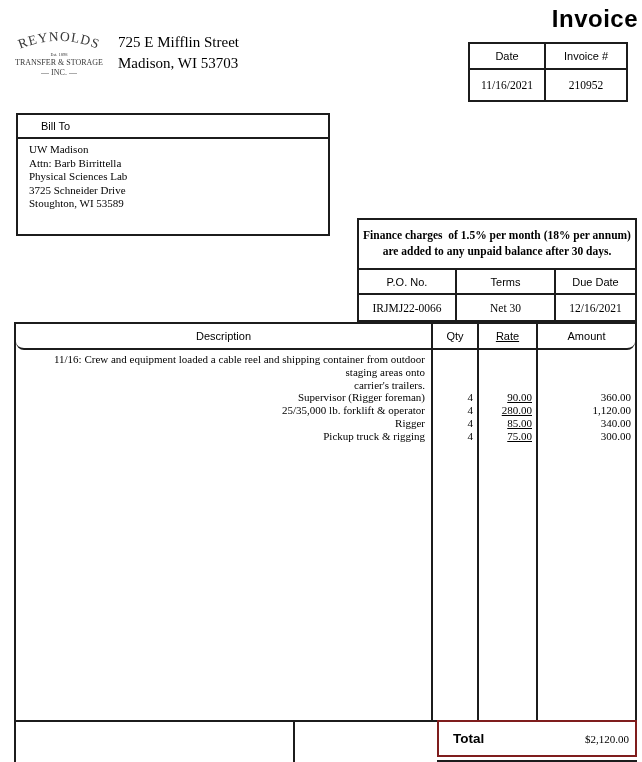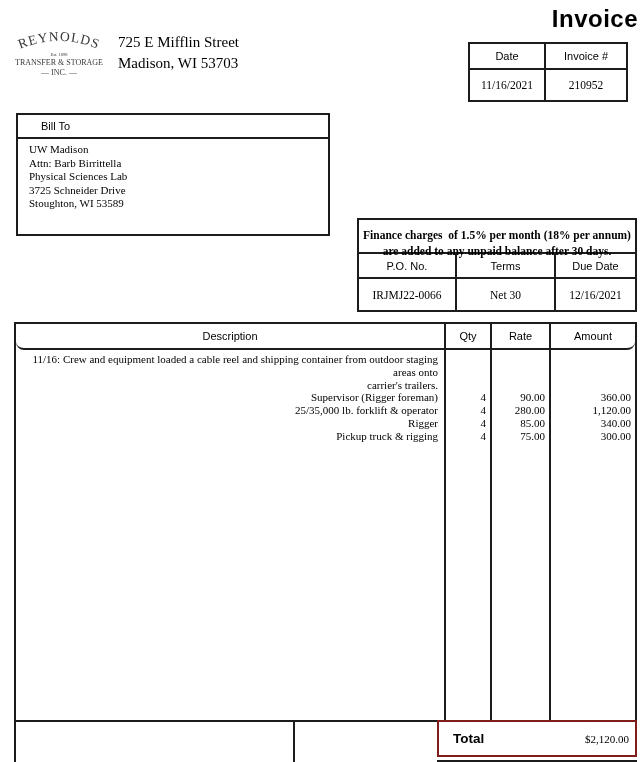--- a/index.html
+++ b/index.html
@@ -23,39 +23,39 @@
   .meta-row2{border-top:2px solid #1c1c1c;}
 
   
   .billto-box{position:absolute;left:16px;top:113px;width:314px;height:123px;border:2px solid #1c1c1c;box-sizing:border-box;}
   .billto-label{height:24px;border-bottom:2px solid #1c1c1c;display:flex;align-items:center;
                 padding-left:23px;font-size:11px;box-sizing:border-box;}
   .billto-lines{padding:4px 4px 0 11px;font-size:11px;line-height:13.5px;}
 
   
   .finance-box{position:absolute;left:357px;top:218px;width:280px;border:2px solid #1c1c1c;box-sizing:border-box;}
-  .finance-text{height:32px;box-sizing:border-box;padding-top:7px;text-align:center;font-weight:bold;
+  .finance-text{height:48px;box-sizing:border-box;padding-top:7px;text-align:center;font-weight:bold;
                 font-size:11.5px;line-height:16px;white-space:pre-wrap;}
   .po-row{display:flex;border-top:2px solid #1c1c1c;}
   .po-cell{display:flex;align-items:center;justify-content:center;box-sizing:border-box;}
   .po-c1{width:96px;}
   .po-c2{width:99px;border-left:2px solid #1c1c1c;}
   .po-c3{flex:1;border-left:2px solid #1c1c1c;}
   .po-head{height:23px;font-size:11px;}
-  .po-val{height:31px;font-size:11.5px;}
+  .po-val{height:25px;font-size:11.5px;}
 
   
   .items-table{position:absolute;left:14px;top:322px;width:623px;height:400px;border:2px solid #1c1c1c;
                box-sizing:border-box;display:flex;flex-direction:column;}
   .items-header{display:flex;height:24px;border-bottom:2px solid #1c1c1c;box-sizing:content-box;border-radius:8px;}
   .ih-cell{display:flex;align-items:center;justify-content:center;font-size:11px;box-sizing:border-box;}
   .col-desc{flex:1;}
   .col-qty{width:46px;border-left:2px solid #1c1c1c;}
-  .col-rate{width:59px;border-left:2px solid #1c1c1c;}
-  .col-amount{width:86px;border-left:2px solid #1c1c1c;}
+  .col-rate{width:59px;border-left:2px solid #1c1c1c;text-decoration:underline;}
+  .col-amount{width:99px;border-left:2px solid #1c1c1c;}
   .items-body{flex:1;display:flex;}
   .body-col{box-sizing:border-box;font-size:11px;line-height:13px;text-align:right;}
   .body-desc{padding:3px 6px 0 4px;}
   .intro-text{white-space:pre-wrap;height:38px;}
   .num-col{padding-top:41px;text-align:right;}
   .num-col div{padding-right:4px;}
 
   
   .v-line{position:absolute;width:2px;background:#1c1c1c;}
   .total-box{position:absolute;left:437px;top:720px;width:200px;height:37px;border:2px solid #7f1d1d;

